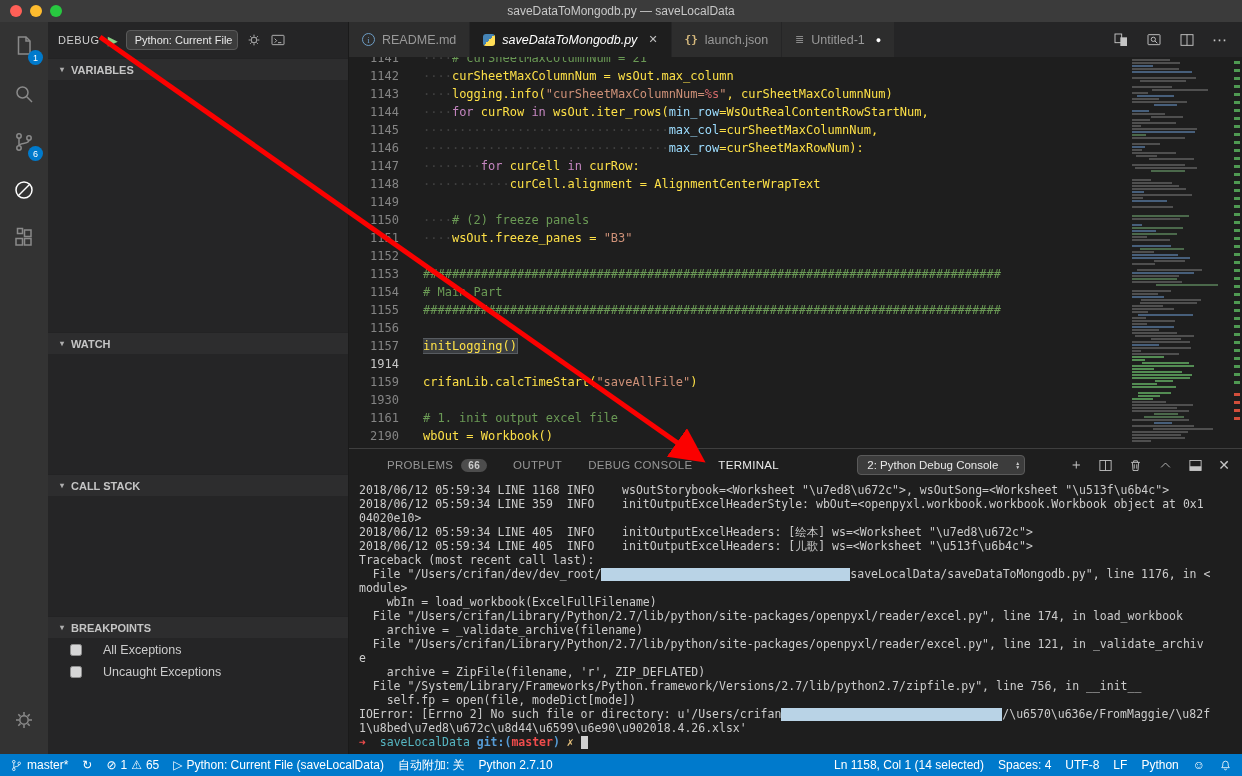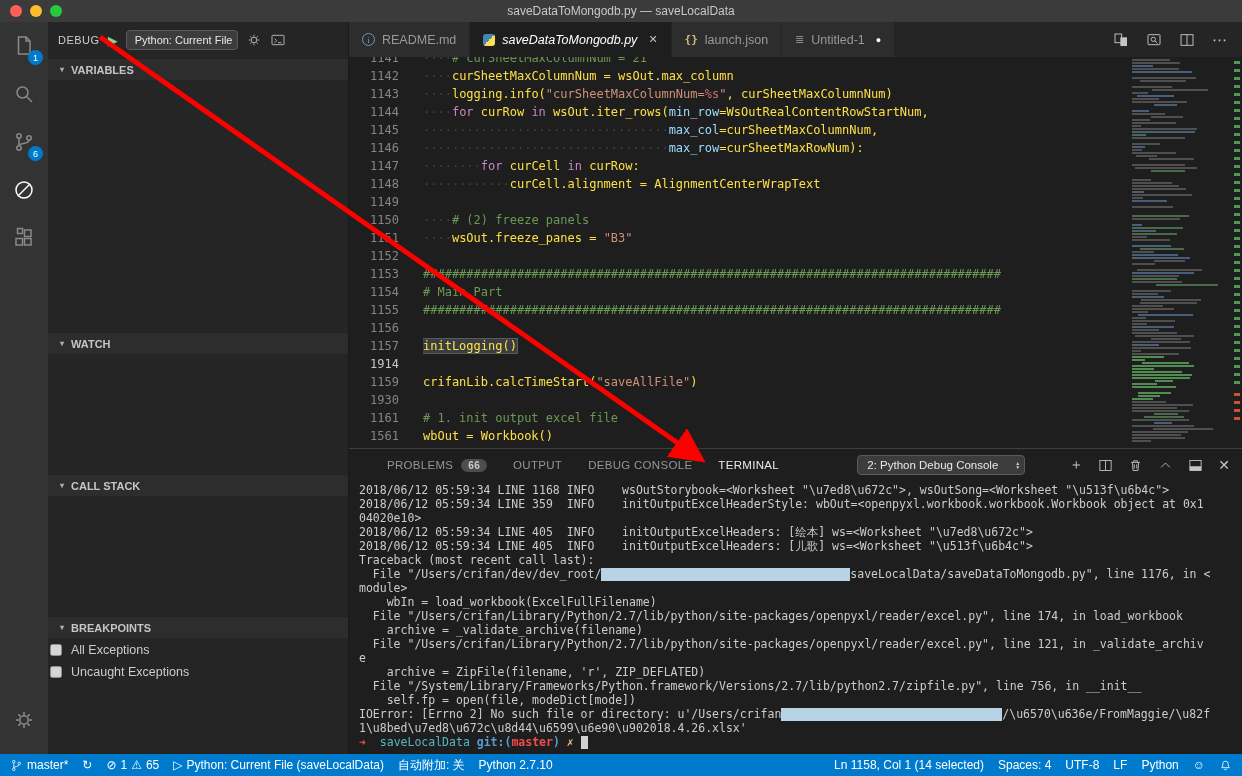--- a/index.html
+++ b/index.html
@@ -22,21 +22,21 @@
 .sidebar{position:absolute;left:48px;top:22px;width:301px;height:732px;background:#252526;z-index:2;border-right:1px solid #1a1a1a}
 .debug-toolbar{height:36px;display:flex;align-items:center;padding:0 10px;gap:8px}
 .debug-title{font-size:11px;color:#cfcfcf;letter-spacing:.5px}
 .play{color:#89d185;font-size:13px;cursor:pointer}
 .launch-select{width:112px;height:20px;background:#3c3c3c;border:1px solid #5a5a5a;border-radius:4px;display:flex;align-items:center;font-size:11px;color:#e8e8e8;padding:0 4px 0 8px;cursor:pointer;white-space:nowrap;overflow:hidden}
 .updown{margin-left:auto;display:flex;flex-direction:column;font-size:5px;line-height:4.5px;color:#cccccc;padding-left:4px}
 .tool-icon{color:#b8b8b8;cursor:pointer;display:flex}
 .tool-icon svg{width:16px;height:16px;stroke:currentColor;fill:none;stroke-width:1.4}
 .section-header{position:absolute;left:0;width:100%;height:22px;background:#2d2d2e;display:flex;align-items:center;padding:0 12px;gap:7px;font-size:11px;font-weight:bold;color:#c5c5c5;cursor:pointer;border-top:1px solid #232324}
 .tri{font-size:8px;color:#adadad}
-.bp-row{position:absolute;left:0;width:100%;height:22px;display:flex;align-items:center;padding:0 2px;gap:9px;font-size:12.5px;color:#cccccc}
+.bp-row{position:absolute;left:0;width:100%;height:22px;display:flex;align-items:center;padding:0 22px;gap:21px;font-size:12.5px;color:#cccccc}
 .checkbox{width:12px;height:12px;background:#d6d6d6;border:1px solid #8f8f8f;border-radius:2.5px;cursor:pointer;flex:none}
 
 .main{position:absolute;left:349px;top:22px;width:893px;height:732px;background:#1e1e1e}
 .tabsbar{position:absolute;top:0;left:0;width:100%;height:35px;background:#252526;display:flex;align-items:stretch}
 .tab{display:flex;align-items:center;padding:0 13px;gap:7px;background:#2d2d2d;border-right:1px solid #252526;font-size:12.5px;color:#999999;cursor:pointer;white-space:nowrap}
 .tab.active{background:#1e1e1e;color:#ffffff}
 .tab.active .tab-label{font-style:italic}
 .tab-close{font-size:11px;color:#c0c0c0;margin-left:4px;cursor:pointer}
 .dirty-dot{font-size:9px;color:#ffffff;margin-left:4px}
 .ic-readme{width:13px;height:13px;border:1px solid #6d9dc5;border-radius:50%;color:#6d9dc5;font-size:9px;display:flex;align-items:center;justify-content:center;font-family:"Liberation Serif",serif;flex:none}
@@ -269,21 +269,21 @@
         <div class="ln">1152</div>
         <div class="ln">1153</div>
         <div class="ln">1154</div>
         <div class="ln">1155</div>
         <div class="ln">1156</div>
         <div class="ln">1157</div>
         <div class="ln cur">1914</div>
         <div class="ln">1159</div>
         <div class="ln">1930</div>
         <div class="ln">1161</div>
-        <div class="ln">1561</div>
+        <div class="ln">2190</div>
       </div>
     <div class="code"><div class="code-line"><span class="tk-ws">····</span><span class="tk-cmt"># curSheetMaxColumnNum = 21</span></div><div class="code-line"><span class="tk-ws">····</span><span class="tk-plain">curSheetMaxColumnNum = wsOut.max_column</span></div><div class="code-line"><span class="tk-ws">····</span><span class="tk-plain">logging.info(</span><span class="tk-str">"curSheetMaxColumnNum=</span><span class="tk-fmt">%s</span><span class="tk-str">"</span><span class="tk-plain">, curSheetMaxColumnNum)</span></div><div class="code-line"><span class="tk-ws">····</span><span class="tk-kw">for</span><span class="tk-plain"> curRow </span><span class="tk-kw">in</span><span class="tk-plain"> wsOut.iter_rows(</span><span class="tk-param">min_row</span><span class="tk-plain">=WsOutRealContentRowStartNum,</span></div><div class="code-line"><span class="tk-ws">··································</span><span class="tk-param">max_col</span><span class="tk-plain">=curSheetMaxColumnNum,</span></div><div class="code-line"><span class="tk-ws">··································</span><span class="tk-param">max_row</span><span class="tk-plain">=curSheetMaxRowNum):</span></div><div class="code-line"><span class="tk-ws">········</span><span class="tk-kw">for</span><span class="tk-plain"> curCell </span><span class="tk-kw">in</span><span class="tk-plain"> curRow:</span></div><div class="code-line"><span class="tk-ws">············</span><span class="tk-plain">curCell.alignment = AlignmentCenterWrapText</span></div><div class="code-line"></div><div class="code-line"><span class="tk-ws">····</span><span class="tk-cmt"># (2) freeze panels</span></div><div class="code-line"><span class="tk-ws">····</span><span class="tk-plain">wsOut.freeze_panes = </span><span class="tk-str">"B3"</span></div><div class="code-line"></div><div class="code-line"><span class="tk-cmt">################################################################################</span></div><div class="code-line"><span class="tk-cmt"># Main Part</span></div><div class="code-line"><span class="tk-cmt">################################################################################</span></div><div class="code-line"></div><div class="code-line"><span class="sel"><span class="tk-plain">initLogging()</span></span></div><div class="code-line"></div><div class="code-line"><span class="tk-plain">crifanLib.calcTimeStart(</span><span class="tk-str">"saveAllFile"</span><span class="tk-plain">)</span></div><div class="code-line"></div><div class="code-line"><span class="tk-cmt"># 1. init output excel file</span></div><div class="code-line"><span class="tk-plain">wbOut = Workbook()</span></div></div>
     <div class="minimap">
         <div class="mm-bar" style="width: 38.1495px; margin-left: 2px; background: rgba(185, 185, 185, 0.32);"></div>
         <div class="mm-bar" style="width: 47.9871px; margin-left: 2px; background: rgba(185, 185, 185, 0.32);"></div>
         <div class="mm-bar" style="width: 21.1263px; margin-left: 2px; background: rgba(105, 150, 200, 0.55);"></div>
         <div class="mm-bar" style="width: 46.9401px; margin-left: 2px; background: rgba(185, 185, 185, 0.32);"></div>
         <div class="mm-bar" style="width: 60.1686px; margin-left: 2px; background: rgba(105, 150, 200, 0.55);"></div>
         <div class="mm-bar" style="width: 0px; margin-left: 2px; background: transparent;"></div>
         <div class="mm-bar" style="width: 63.8642px; margin-left: 2px; background: rgba(185, 185, 185, 0.32);"></div>

